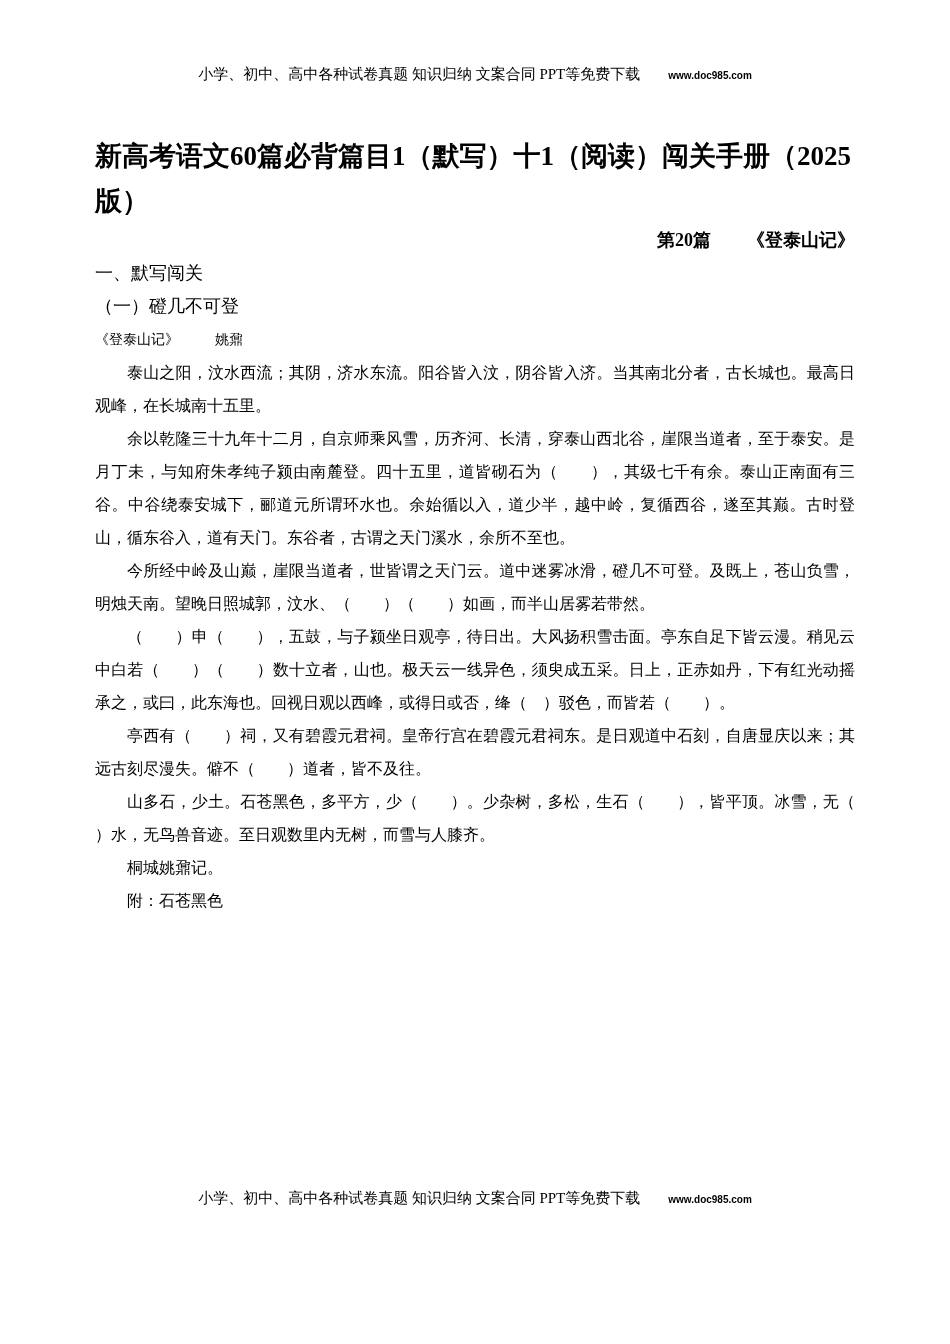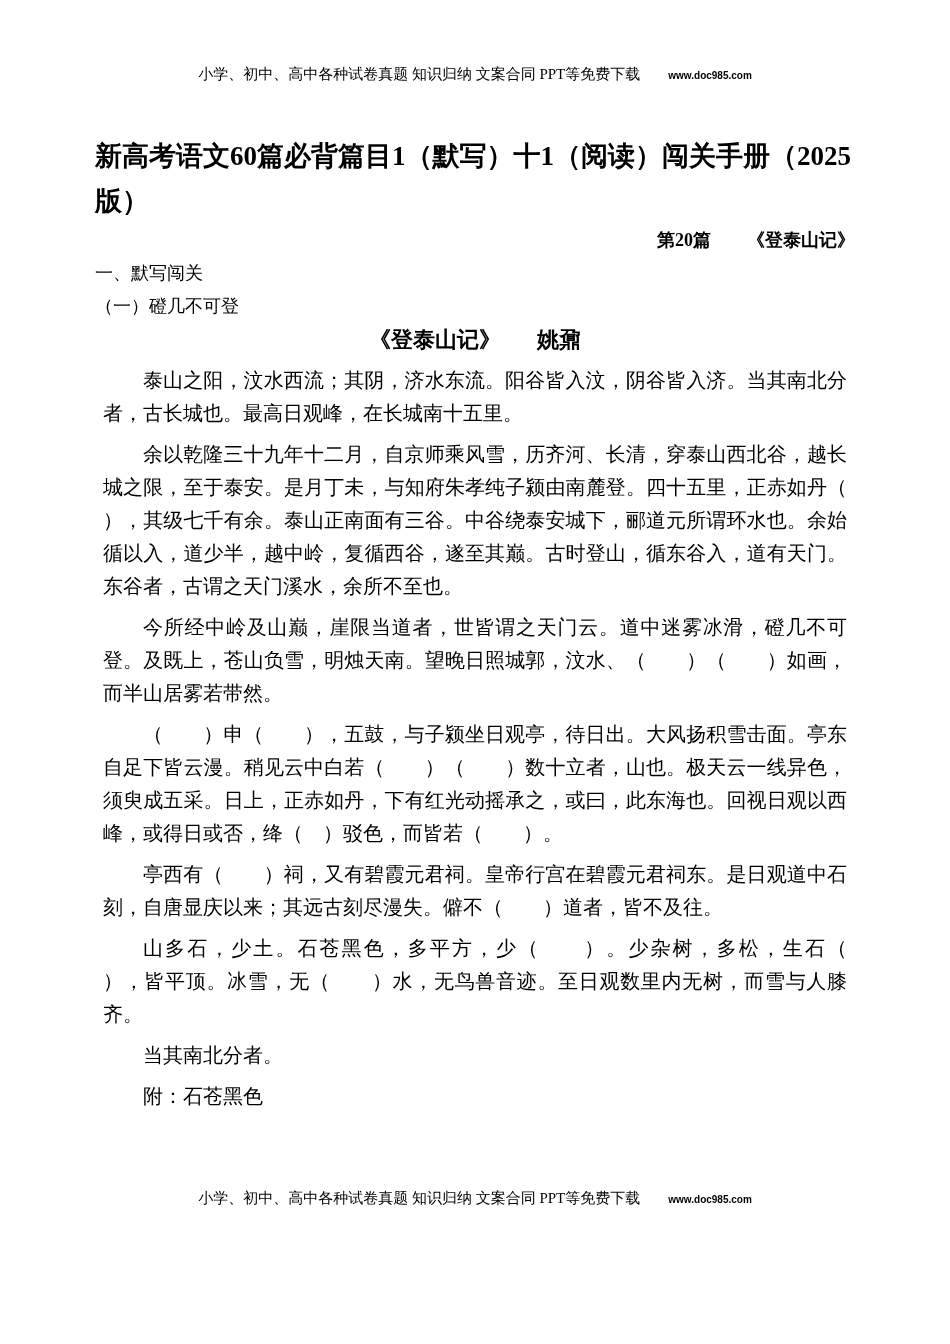--- a/index.html
+++ b/index.html
@@ -55,29 +55,29 @@
     }
     .subtitle-book { margin-left: 36px; }
     .sec-heading {
       margin: 0;
       font-size: 18px;
       font-weight: normal;
       line-height: 33px;
       text-align: left;
     }
     .article-heading {
-      font-size: 22px;
+      font-size: 14px;
       line-height: 33px;
-      text-align: center;
-      font-weight: bold;
+      text-align: left;
+      font-weight: normal;
     }
     .article-author { margin-left: 36px; }
     p.body-para {
-      margin: 8px;
-      font-size: 20px;
+      margin: 0;
+      font-size: 16px;
       line-height: 33px;
       text-align: justify;
       text-indent: 2em;
       word-break: break-all;
     }
   </style>
 </head>
 <body>
 
 <div class="page">
@@ -96,26 +96,26 @@
 
     <h2 class="sec-heading">一、默写闯关</h2>
 
     <h3 class="sec-heading">（一）磴几不可登</h3>
 
     <div class="article-heading">
       <span>《登泰山记》</span><span class="article-author">姚鼐</span>
     </div>
 
     <p class="body-para">泰山之阳，汶水西流；其阴，济水东流。阳谷皆入汶，阴谷皆入济。当其南北分者，古长城也。最高日观峰，在长城南十五里。</p>
-    <p class="body-para">余以乾隆三十九年十二月，自京师乘风雪，历齐河、长清，穿泰山西北谷，越长城之限，至于泰安。是月丁未，与知府朱孝纯子颍由南麓登。四十五里，正赤如丹（　　），其级七千有余。泰山正南面有三谷。中谷绕泰安城下，郦道元所谓环水也。余始循以入，道少半，越中岭，复循西谷，遂至其巅。古时登山，循东谷入，道有天门。东谷者，古谓之天门溪水，余所不至也。</p>
+    <p class="body-para">余以乾隆三十九年十二月，自京师乘风雪，历齐河、长清，穿泰山西北谷，崖限当道者，至于泰安。是月丁未，与知府朱孝纯子颍由南麓登。四十五里，道皆砌石为（　　），其级七千有余。泰山正南面有三谷。中谷绕泰安城下，郦道元所谓环水也。余始循以入，道少半，越中岭，复循西谷，遂至其巅。古时登山，循东谷入，道有天门。东谷者，古谓之天门溪水，余所不至也。</p>
     <p class="body-para">今所经中岭及山巅，崖限当道者，世皆谓之天门云。道中迷雾冰滑，磴几不可登。及既上，苍山负雪，明烛天南。望晚日照城郭，汶水、（　　）（　　）如画，而半山居雾若带然。</p>
     <p class="body-para">（　　）申（　　），五鼓，与子颍坐日观亭，待日出。大风扬积雪击面。亭东自足下皆云漫。稍见云中白若（　　）（　　）数十立者，山也。极天云一线异色，须臾成五采。日上，正赤如丹，下有红光动摇承之，或曰，此东海也。回视日观以西峰，或得日或否，绛（　）驳色，而皆若（　　）。</p>
     <p class="body-para">亭西有（　　）祠，又有碧霞元君祠。皇帝行宫在碧霞元君祠东。是日观道中石刻，自唐显庆以来；其远古刻尽漫失。僻不（　　）道者，皆不及往。</p>
     <p class="body-para">山多石，少土。石苍黑色，多平方，少（　　）。少杂树，多松，生石（　　），皆平顶。冰雪，无（　　）水，无鸟兽音迹。至日观数里内无树，而雪与人膝齐。</p>
-    <p class="body-para">当其南北分者。</p>
+    <p class="body-para">桐城姚鼐记。</p>
     <p class="body-para">附：石苍黑色</p>
 
   </div>
 
   <div class="page-footer">
     <span>小学、初中、高中各种试卷真题 知识归纳 文案合同 PPT等免费下载</span><span class="site-url">www.doc985.com</span>
   </div>
 
 </div>
 

